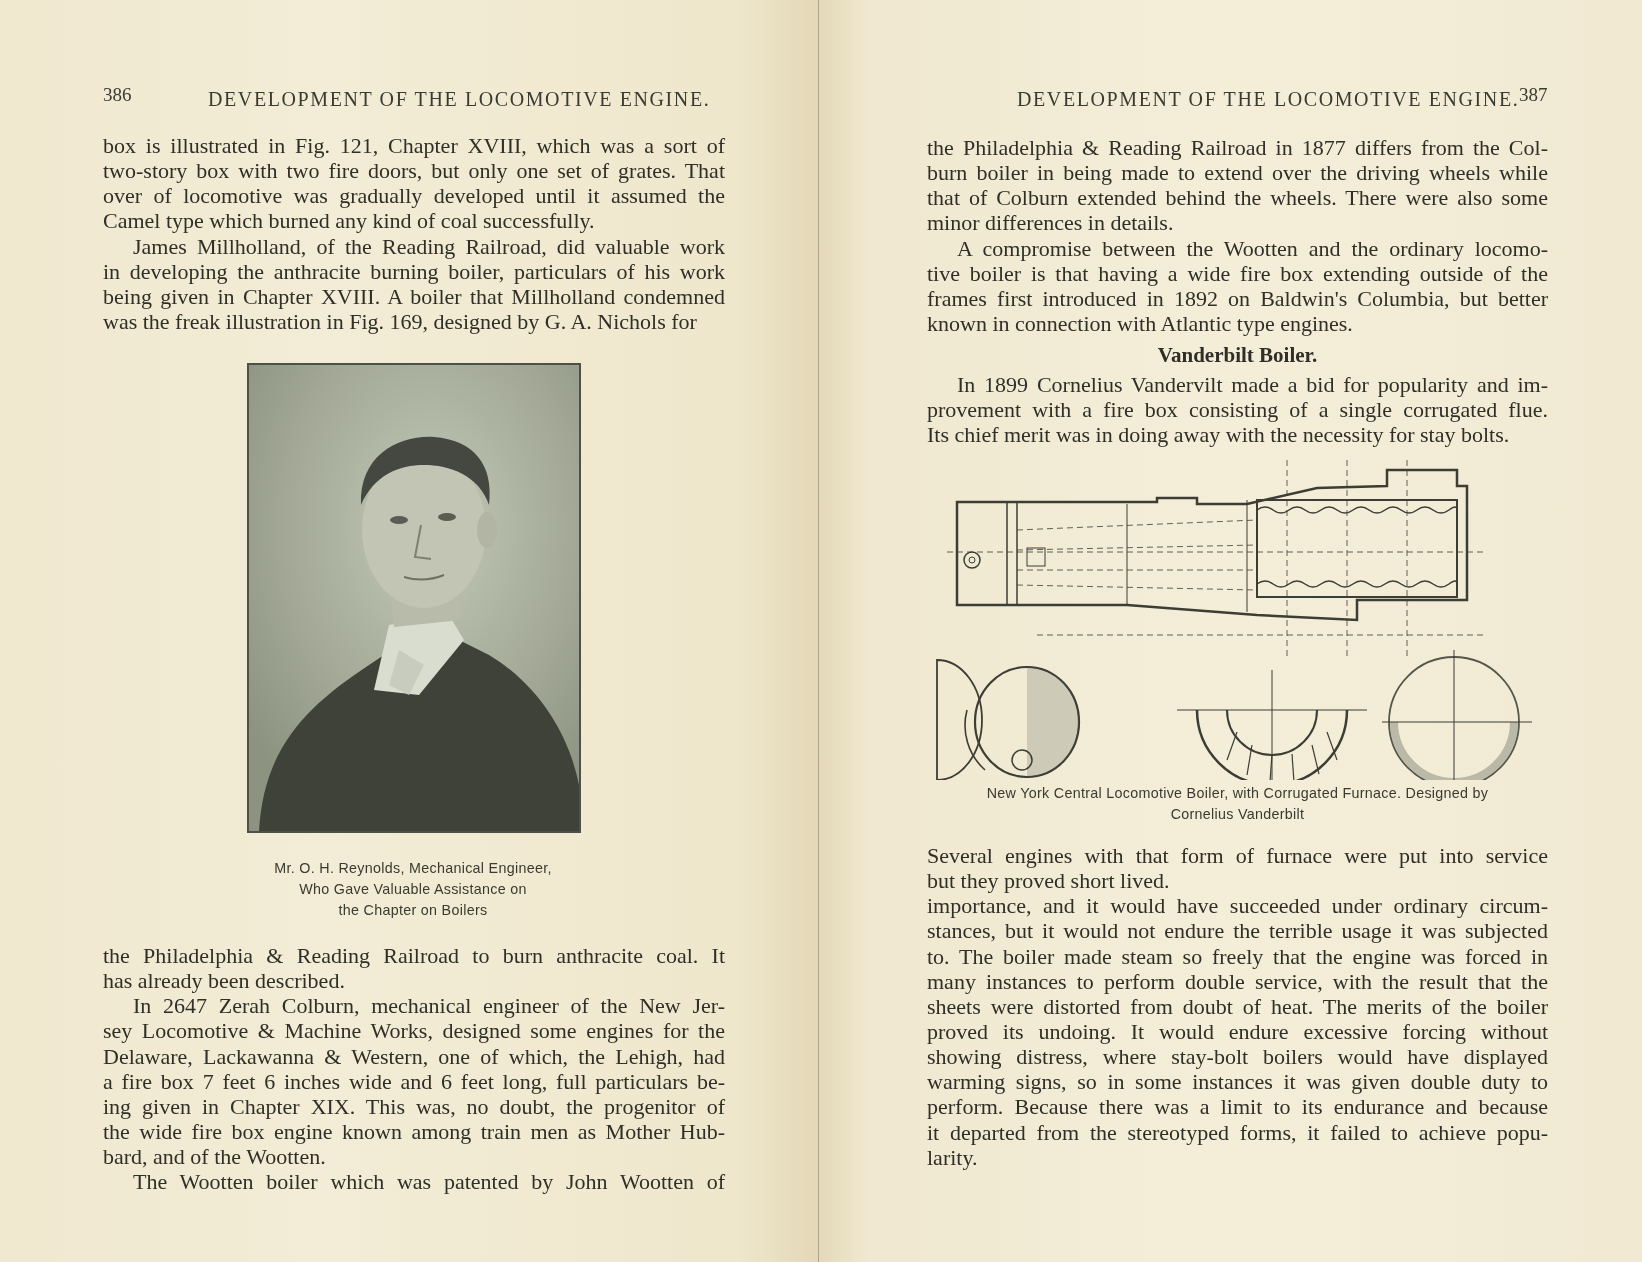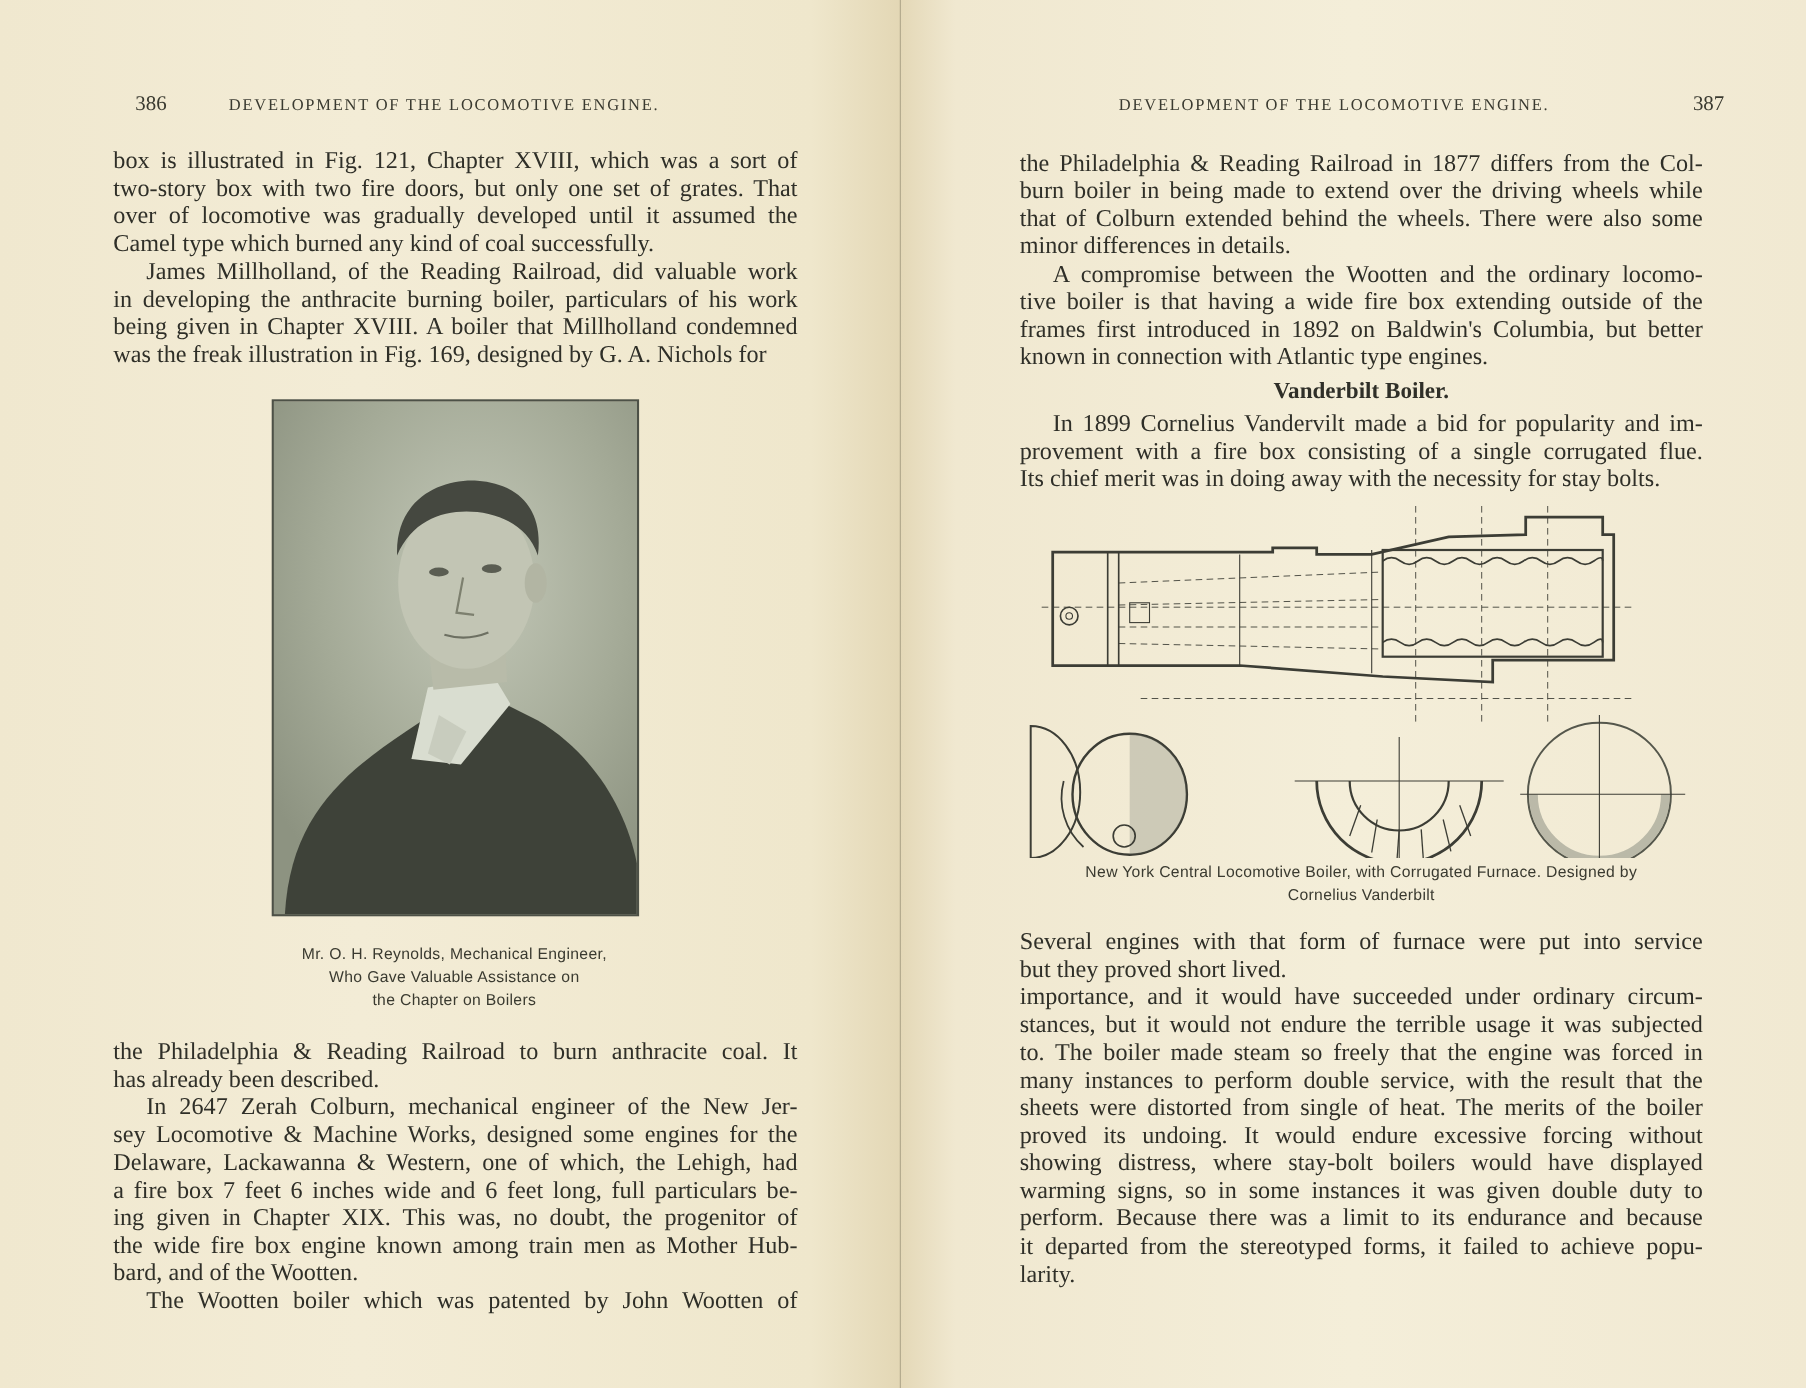--- a/index.html
+++ b/index.html
@@ -2,22 +2,22 @@
 <html><head>
 <meta charset="utf-8">
 <style>
   html,body{margin:0;padding:0;}
   body{width:1642px;height:1262px;overflow:hidden;position:relative;
     background:#efe6cc;font-family:"Liberation Serif","DejaVu Serif",serif;color:#2f2f28;}
   .page{position:absolute;top:0;height:1262px;}
   .page.left{left:0;width:819px;background:linear-gradient(90deg,#f0e8cf 0%,#f3ecd6 40%,#efe7cc 90%,#e3d7b5 100%);}
   .page.right{left:819px;width:823px;background:linear-gradient(90deg,#e4d8b7 0%,#f0e8d0 6%,#f4eed9 50%,#f1e9d2 100%);}
   .gutter{position:absolute;left:818px;top:0;width:2px;height:1262px;background:#9a9176;opacity:.7;}
-  .runhead{position:absolute;top:88px;font-size:15px;letter-spacing:1.6px;color:#3a3a30;white-space:nowrap;}
-  .folio{position:absolute;top:84px;font-size:19px;color:#3a3a30;margin-left:20px;}
+  .runhead{position:absolute;top:88px;font-size:20px;letter-spacing:1.6px;color:#3a3a30;white-space:nowrap;}
+  .folio{position:absolute;top:84px;font-size:19px;color:#3a3a30;}
   .text{position:absolute;font-size:22px;line-height:25.15px;color:#2f2f28;}
   .text .line{display:block;white-space:nowrap;text-align:justify;text-align-last:justify;height:25.15px;}
   .text .line.last{text-align-last:left;}
   .text .line.indent{padding-left:30px;}
   .heading{position:absolute;font-family:"Liberation Serif",serif;font-weight:bold;font-size:21px;text-align:center;color:#2f2f28;}
   .caption{position:absolute;font-family:"Liberation Sans","DejaVu Sans",sans-serif;font-size:14.3px;line-height:21px;text-align:center;color:#3a3a30;letter-spacing:.3px;}
   .photo{position:absolute;left:247px;top:363px;width:330px;height:466px;border:2px solid #4d5147;
     background:radial-gradient(ellipse at 55% 35%,#b9bfae 0%,#a5ab98 45%,#8f9683 100%);overflow:hidden;}
   .diagram{position:absolute;left:927px;top:460px;width:610px;height:320px;}
 </style>
@@ -173,21 +173,21 @@
       <div>Cornelius Vanderbilt</div>
     </div>
 
   <div class="text" style="left:108px;top:843px;width:621px" id="R-bot">
       <span class="line">Several engines with that form of furnace were put into service</span>
       <span class="line last">but they proved short lived.</span>
       <span class="line">importance, and it would have succeeded under ordinary circum-</span>
       <span class="line">stances, but it would not endure the terrible usage it was subjected</span>
       <span class="line">to.  The boiler made steam so freely that the engine was forced in</span>
       <span class="line">many instances to perform double service, with the result that the</span>
-      <span class="line">sheets were distorted from single of heat.  The merits of the boiler</span>
+      <span class="line">sheets were distorted from doubt of heat.  The merits of the boiler</span>
       <span class="line">proved its undoing.  It would endure excessive forcing without</span>
       <span class="line">showing distress, where stay-bolt boilers would have displayed</span>
       <span class="line">warming signs, so in some instances it was given double duty to</span>
       <span class="line">perform.  Because there was a limit to its endurance and because</span>
       <span class="line">it departed from the stereotyped forms, it failed to achieve popu-</span>
       <span class="line last">larity.</span>
     </div>
 </div>
 
 </body></html>

